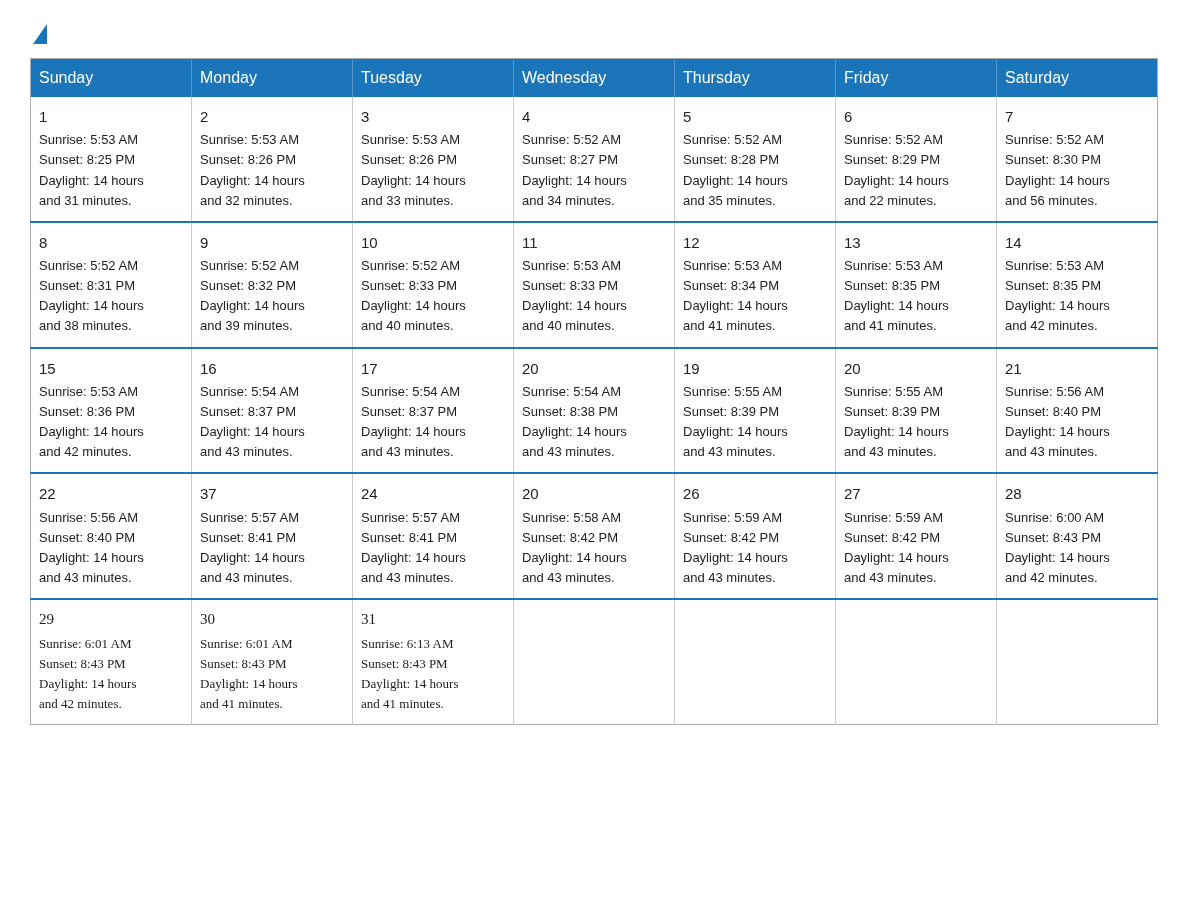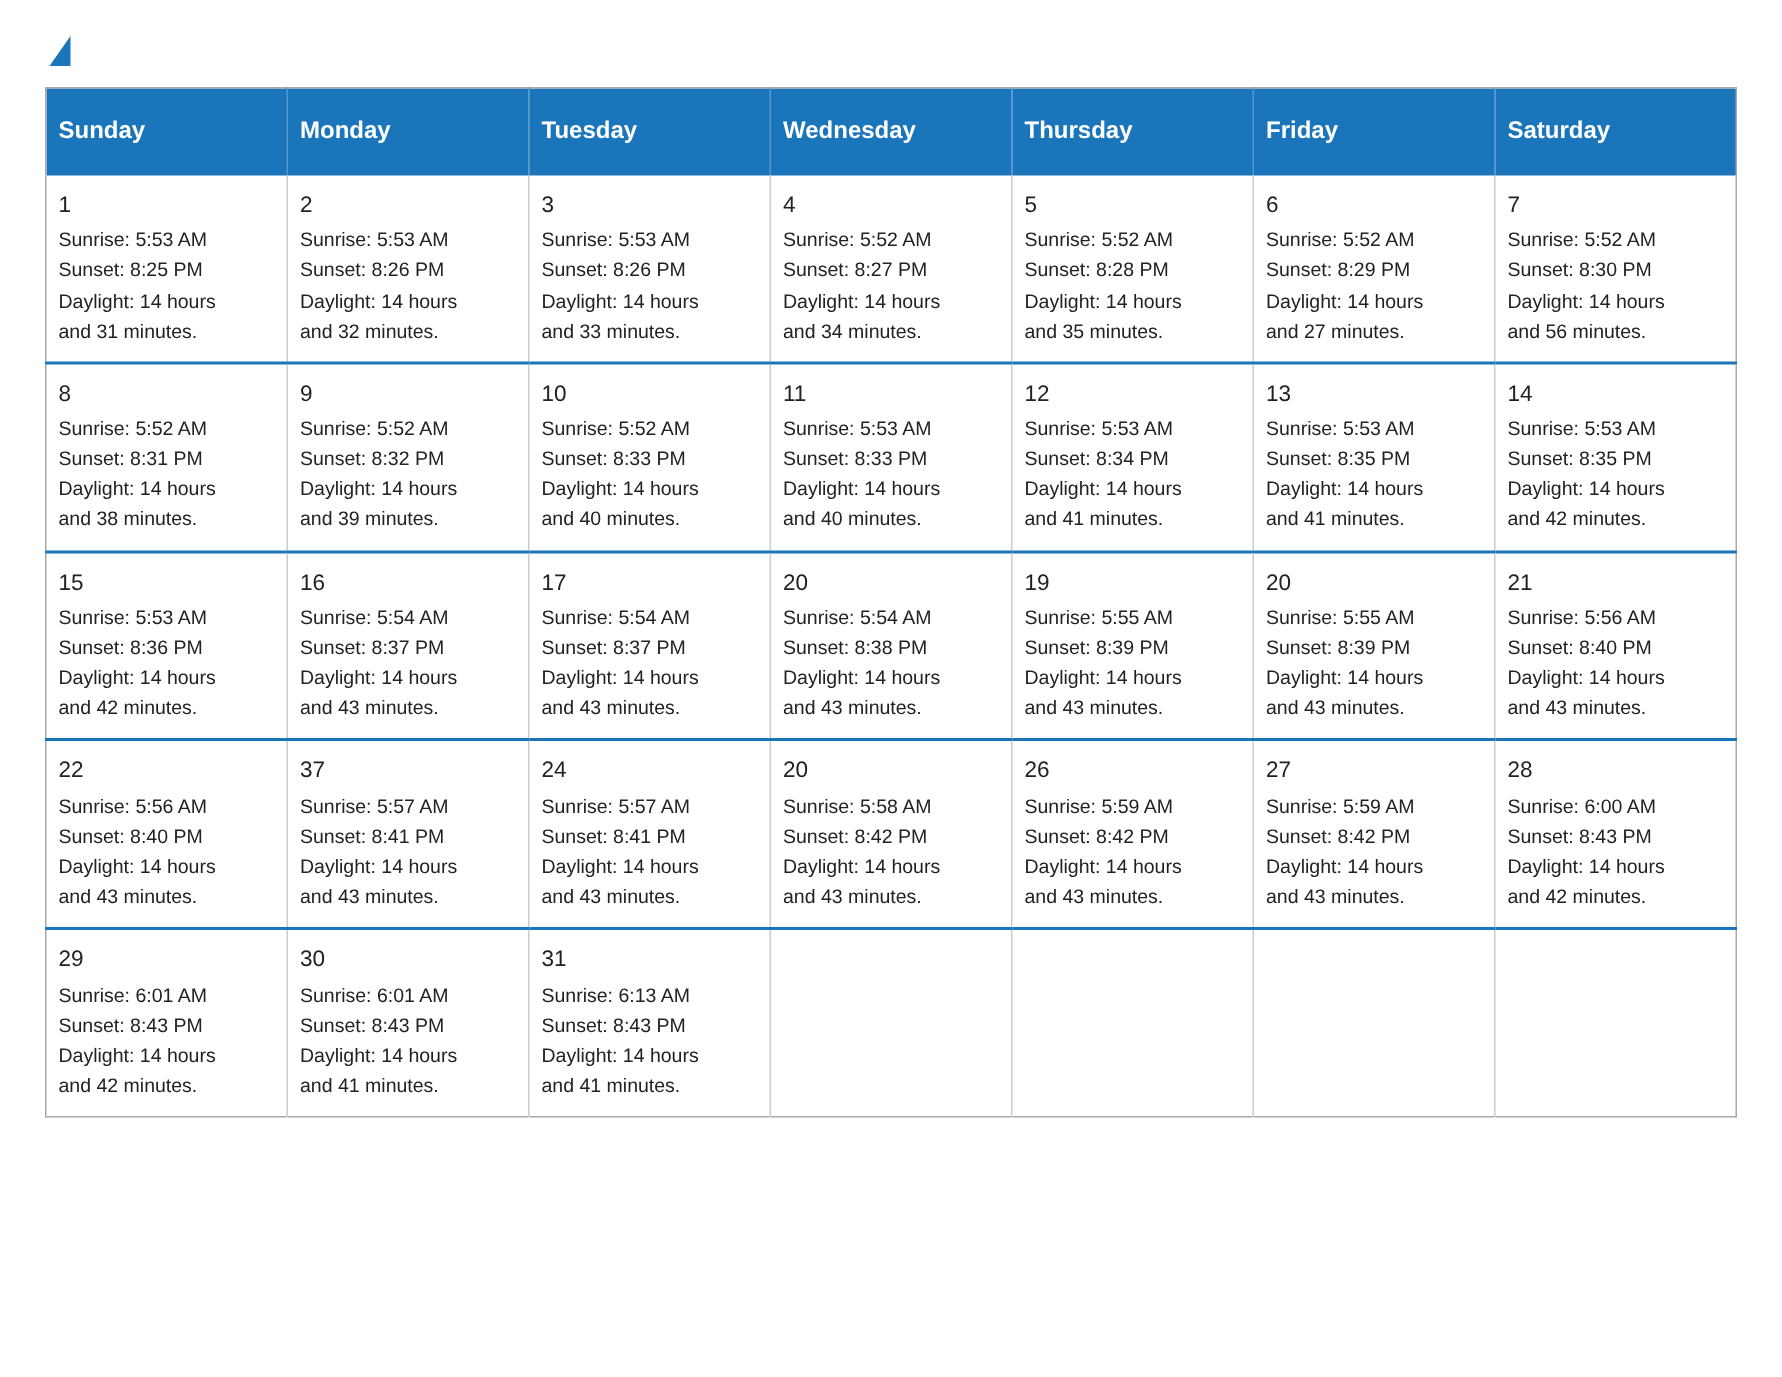--- a/index.html
+++ b/index.html
@@ -62,43 +62,44 @@
       margin-top: 4px;
     }
     .calendar-table {
       width: 100%;
       border-collapse: collapse;
       border: 1px solid #aaa;
     }
     .calendar-table th {
       background-color: #1a75bb;
       color: #fff;
-      padding: 20px 8px;
+      padding: 10px 8px;
       font-size: 16px;
-      font-weight: bold;
+      font-weight: normal;
       text-align: left;
       border-right: 1px solid #5599cc;
     }
     .calendar-table th:last-child {
       border-right: none;
     }
     .calendar-table td {
       vertical-align: top;
       padding: 8px 8px 10px 8px;
       border-right: 1px solid #ccc;
       border-bottom: 2px solid #1a75bb;
       font-size: 13px;
       line-height: 1.55;
       width: 14.28%;
     }
     .calendar-table td:last-child {
       border-right: none;
     }
     .calendar-table tr:last-child td {
       border-bottom: none;
+      font-family: Liberation Serif, serif;
     }
     .day-number {
       font-size: 15px;
       font-weight: normal;
       display: block;
       margin-bottom: 2px;
     }
     .empty-cell {
       background: #fff;
     }
@@ -132,21 +133,21 @@
         <th>Saturday</th>
       </tr>
   </thead>
   <tbody id="calendar-body">
       <tr>
         <td><span class="day-number">1</span><span>Sunrise: 5:53 AM</span><br><span>Sunset: 8:25 PM</span><br><span>Daylight: 14 hours</span><br><span>and 31 minutes.</span></td>
         <td><span class="day-number">2</span><span>Sunrise: 5:53 AM</span><br><span>Sunset: 8:26 PM</span><br><span>Daylight: 14 hours</span><br><span>and 32 minutes.</span></td>
         <td><span class="day-number">3</span><span>Sunrise: 5:53 AM</span><br><span>Sunset: 8:26 PM</span><br><span>Daylight: 14 hours</span><br><span>and 33 minutes.</span></td>
         <td><span class="day-number">4</span><span>Sunrise: 5:52 AM</span><br><span>Sunset: 8:27 PM</span><br><span>Daylight: 14 hours</span><br><span>and 34 minutes.</span></td>
         <td><span class="day-number">5</span><span>Sunrise: 5:52 AM</span><br><span>Sunset: 8:28 PM</span><br><span>Daylight: 14 hours</span><br><span>and 35 minutes.</span></td>
-        <td><span class="day-number">6</span><span>Sunrise: 5:52 AM</span><br><span>Sunset: 8:29 PM</span><br><span>Daylight: 14 hours</span><br><span>and 27 minutes.</span></td>
+        <td><span class="day-number">6</span><span>Sunrise: 5:52 AM</span><br><span>Sunset: 8:29 PM</span><br><span>Daylight: 14 hours</span><br><span>and 22 minutes.</span></td>
         <td><span class="day-number">7</span><span>Sunrise: 5:52 AM</span><br><span>Sunset: 8:30 PM</span><br><span>Daylight: 14 hours</span><br><span>and 56 minutes.</span></td>
       </tr>
       <tr>
         <td><span class="day-number">8</span><span>Sunrise: 5:52 AM</span><br><span>Sunset: 8:31 PM</span><br><span>Daylight: 14 hours</span><br><span>and 38 minutes.</span></td>
         <td><span class="day-number">9</span><span>Sunrise: 5:52 AM</span><br><span>Sunset: 8:32 PM</span><br><span>Daylight: 14 hours</span><br><span>and 39 minutes.</span></td>
         <td><span class="day-number">10</span><span>Sunrise: 5:52 AM</span><br><span>Sunset: 8:33 PM</span><br><span>Daylight: 14 hours</span><br><span>and 40 minutes.</span></td>
         <td><span class="day-number">11</span><span>Sunrise: 5:53 AM</span><br><span>Sunset: 8:33 PM</span><br><span>Daylight: 14 hours</span><br><span>and 40 minutes.</span></td>
         <td><span class="day-number">12</span><span>Sunrise: 5:53 AM</span><br><span>Sunset: 8:34 PM</span><br><span>Daylight: 14 hours</span><br><span>and 41 minutes.</span></td>
         <td><span class="day-number">13</span><span>Sunrise: 5:53 AM</span><br><span>Sunset: 8:35 PM</span><br><span>Daylight: 14 hours</span><br><span>and 41 minutes.</span></td>
         <td><span class="day-number">14</span><span>Sunrise: 5:53 AM</span><br><span>Sunset: 8:35 PM</span><br><span>Daylight: 14 hours</span><br><span>and 42 minutes.</span></td>

